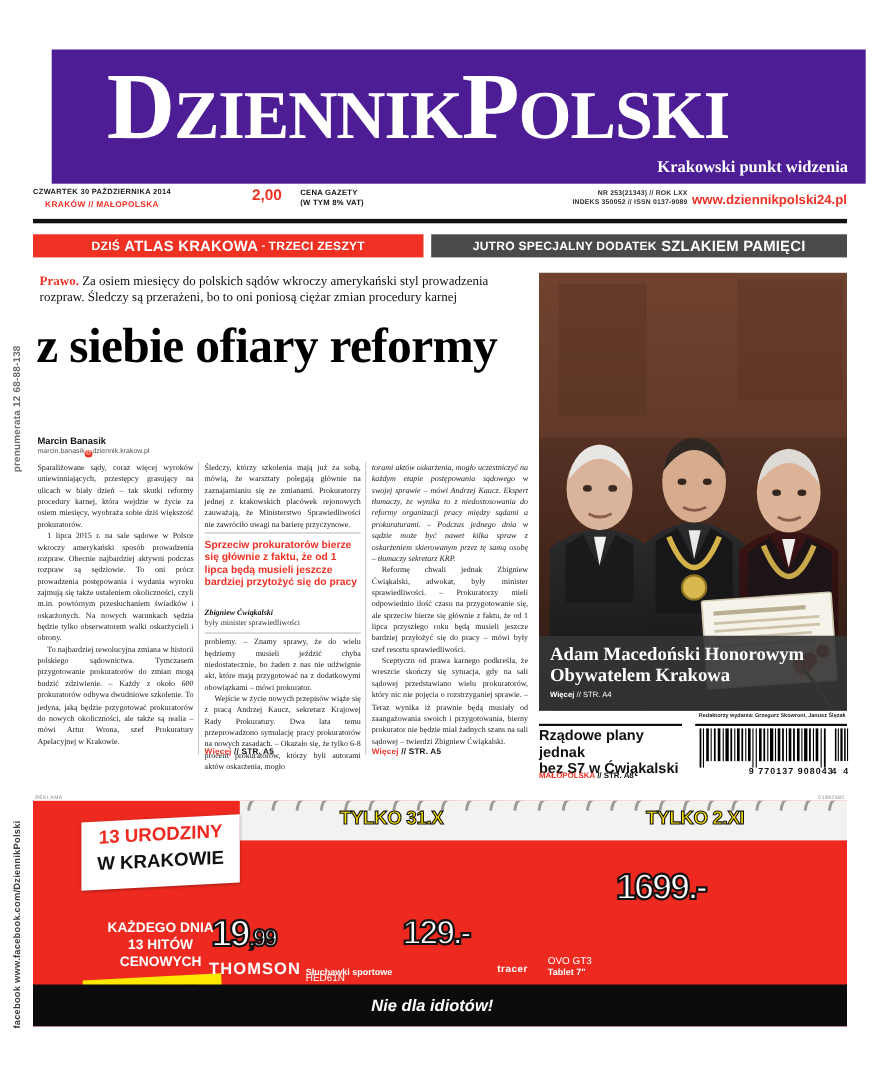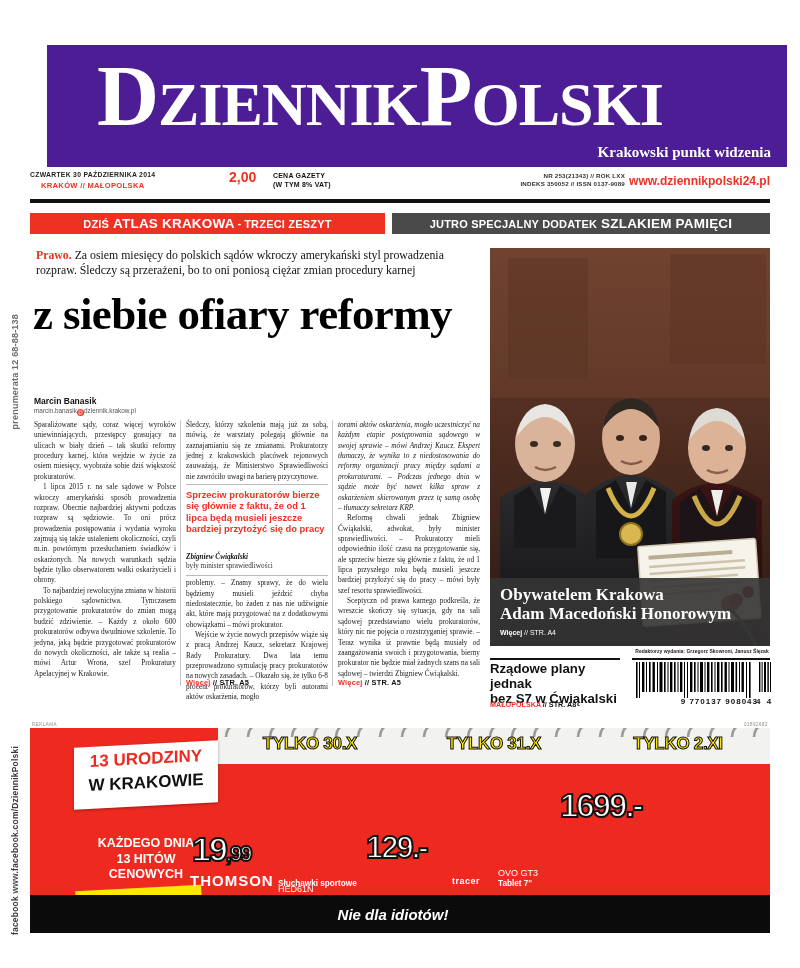--- a/index.html
+++ b/index.html
@@ -472,22 +472,22 @@
 
       <g>
         <circle cx="246" cy="352" r="7" fill="#b8352f"></circle>
         <circle cx="258" cy="344" r="6" fill="#9c2a26"></circle>
         <path d="M240 360 Q258 380 266 398" stroke="#2f5a2a" stroke-width="3" fill="none"></path>
       </g>
       <rect x="0" y="330" width="280" height="68" fill="#000" opacity=".25"></rect>
     </svg>
   </div>
   <div class="photo-caption">
+    <div class="cap-head">Adam Macedoński Honorowym</div>
     <div class="cap-head">Obywatelem Krakowa</div>
-    <div class="cap-head">Adam Macedoński Honorowym</div>
     <div class="cap-more"><span>Więcej</span> <span class="pg">// STR. A4</span></div>
   </div>
 
   <div class="rule-thin" id="rt1"></div>
   <div class="rule-thin" id="rt2"></div>
   <div class="s7">
     <div>Rządowe plany jednak</div>
     <div>bez S7 w Ćwiąkalski</div>
   </div>
   <div class="s7-more">
@@ -584,21 +584,20 @@
             <path d="M426 13 q1-11 8-11"></path>
             <path d="M448 13 q1-11 8-11"></path>
           <path d="M470 13 q1-11 8-11"></path>
             <path d="M492 13 q1-11 8-11"></path>
             <path d="M514 13 q1-11 8-11"></path>
           <path d="M536 13 q1-11 8-11"></path>
         </g>
       </svg>
     </div>
     <div class="ad-dates">
-      <div class="ad-date">TYLKO 30.X</div>
       <div class="ad-date">TYLKO 31.X</div>
       <div class="ad-date">TYLKO 2.XI</div>
     </div>
 
     <div class="ad-badge">
       <div class="b1">13 URODZINY</div>
       <div class="b2">W KRAKOWIE</div>
     </div>
     <div class="ad-slogan">
       <div>KAŻDEGO DNIA</div>

